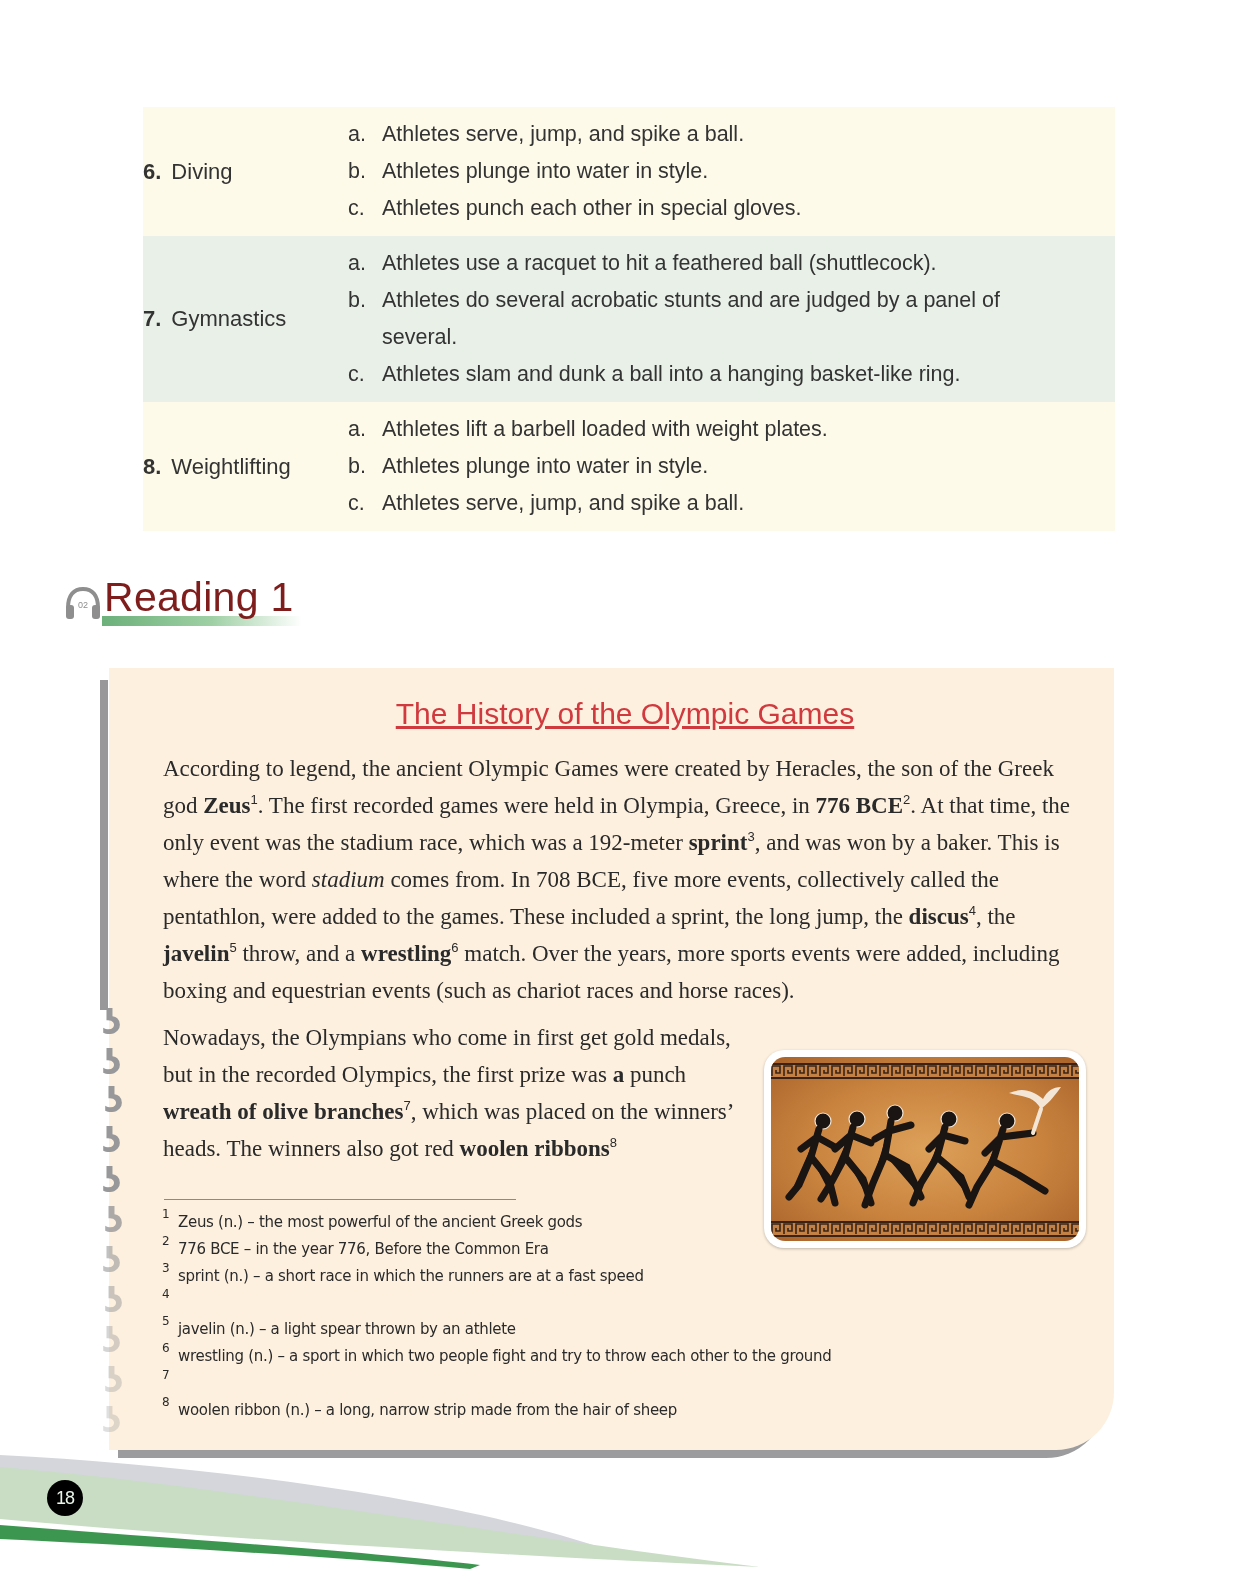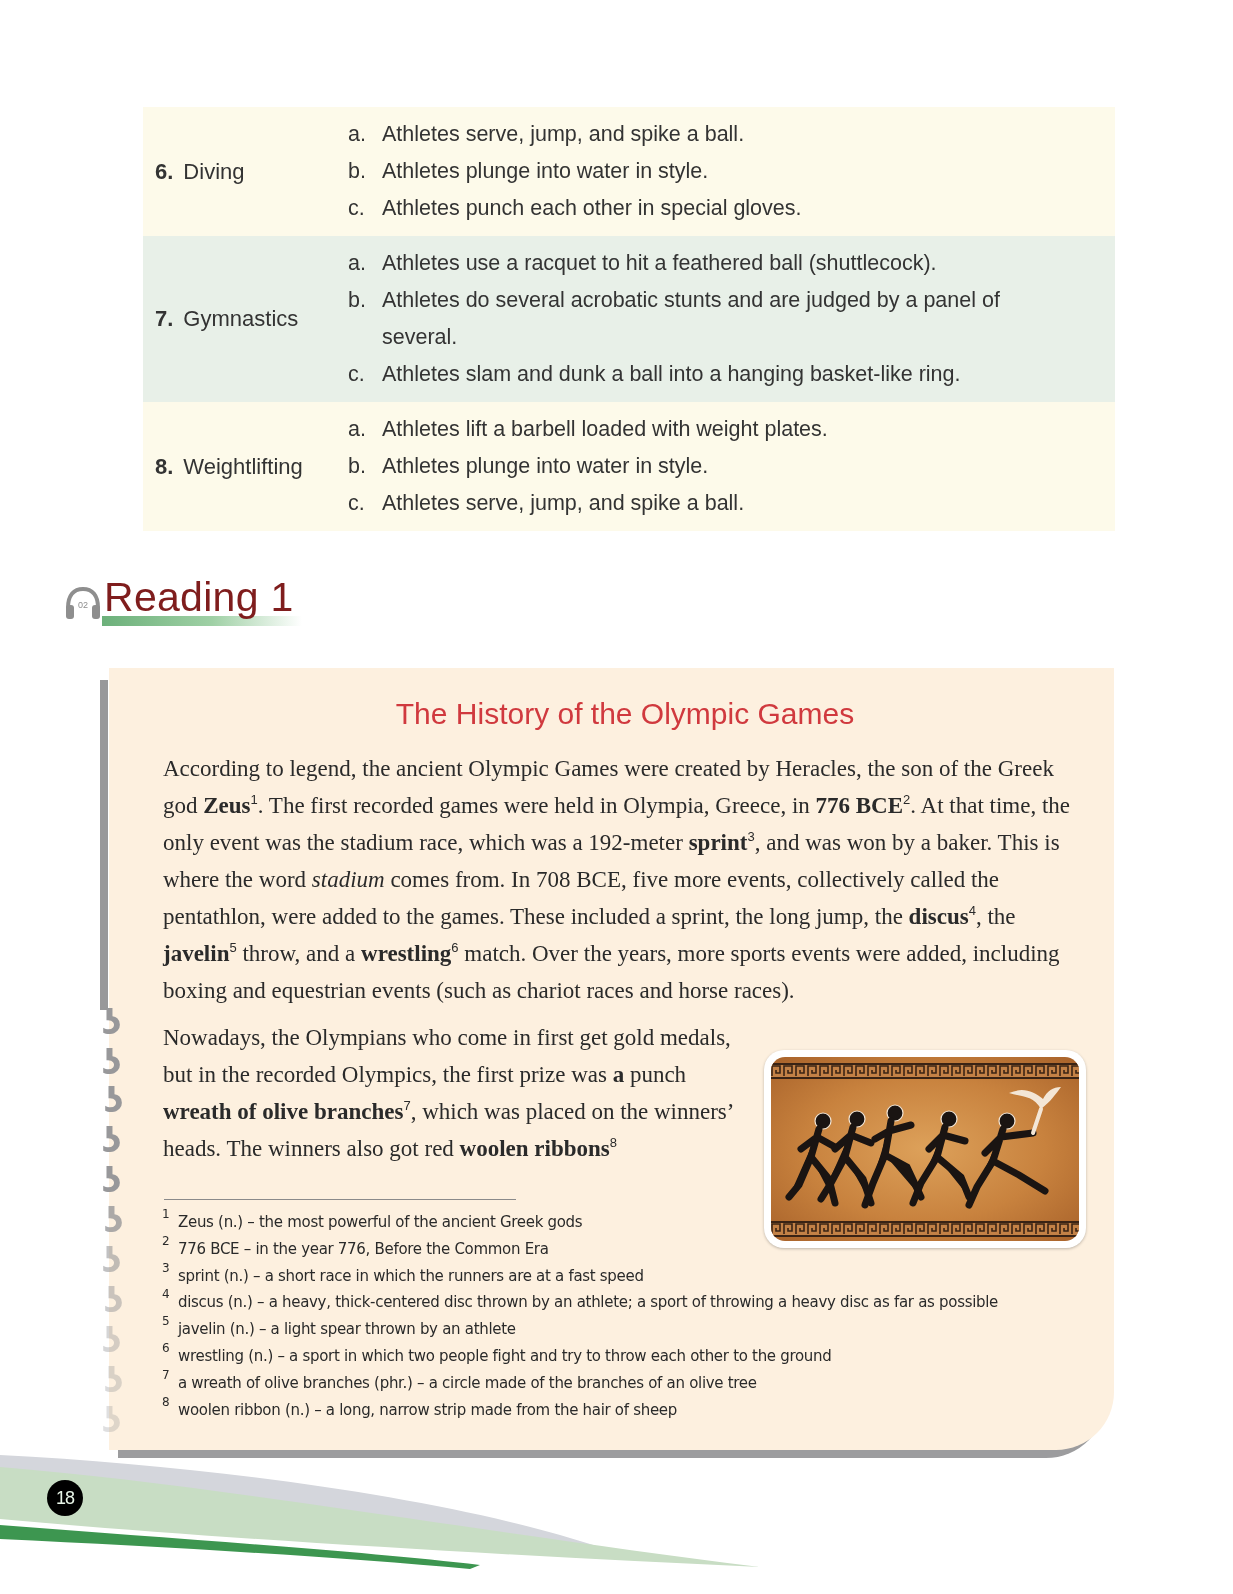--- a/index.html
+++ b/index.html
@@ -7,21 +7,21 @@
   body { position: relative; font-family: "Liberation Sans", sans-serif; color: #2b2b2b; }
 
   
   .match-table { position: absolute; left: 143px; top: 107px; width: 972px; }
   .match-row { display: flex; align-items: center; padding: 9px 0; }
   .match-row.cream { background: #fdfaea; }
   .match-row.mint { background: #e8f0e8; }
   .match-row.r6 { height: 129px; }
   .match-row.r7 { height: 166px; }
   .match-row.r8 { height: 129px; }
-  .sport { width: 205px; padding-left: 12px; font-size: 22px; color: #333; }
+  .sport { width: 205px; font-size: 22px; color: #333; }
   .sport .num { font-weight: bold; margin-right: 10px; }
   .options { flex: 1; }
   .opt { display: flex; font-size: 21.5px; line-height: 37px; color: #333; }
   .opt .letter { width: 34px; flex: none; }
   .opt .text { flex: 1; padding-right: 56px; }
 
   
   .section-heading { position: absolute; left: 60px; top: 574px; height: 60px; }
   .headphones { position: absolute; left: 4px; top: 12px; width: 38px; height: 36px; }
   .reading-title { position: absolute; left: 44px; top: 0; font-size: 41px; color: #7f1d1d; white-space: nowrap; letter-spacing: 0.3px; }
@@ -31,21 +31,21 @@
   
   .card-shadow { position: absolute; left: 118px; top: 676px; width: 988px; height: 782px;
     background: #9c9c9e; border-radius: 0 0 60px 0; }
   .card { position: absolute; left: 109px; top: 668px; width: 1005px; height: 782px;
     background: #fdf0df; border-radius: 0 0 58px 0; }
   .card-edge { position: absolute; left: 100px; top: 680px; width: 8px; height: 330px; background: #98989a; }
   .spiral { position: absolute; left: 100px; top: 1002px; width: 40px; height: 440px; }
   .spiral span { position: absolute; display: block; color: #98989a; font-size: 34px; font-weight: bold; font-family: "DejaVu Sans", sans-serif; }
 
   .article-title { position: absolute; left: 109px; top: 697px; width: 1032px; text-align: center;
-    font-size: 30px; color: #d0393e; }
+    font-size: 30px; color: #d0393e; text-decoration: underline; }
 
   .para { position: absolute; left: 163px; font-family: "Liberation Serif", serif; font-size: 23px;
     line-height: 37px; color: #2a2a2a; }
   .para b { font-weight: bold; }
   .para sup { font-size: 13px; vertical-align: 9px; line-height: 0; font-family: "Liberation Sans", sans-serif; }
   .p1 { top: 750px; width: 930px; }
   .p2 { top: 1019px; width: 575px; }
 
   .vase { position: absolute; left: 764px; top: 1050px; width: 322px; height: 198px;
     background: #ffffff; border-radius: 20px; padding: 7px; box-shadow: 0 1px 3px rgba(0,0,0,0.25); }
@@ -208,24 +208,24 @@
         </svg>
     </div>
   </div>
 </div>
 
 <div class="footnote-rule"></div>
 <div class="footnotes">
   <div class="fn"><span class="fn-num">1</span><span>Zeus (n.) – the most powerful of the ancient Greek gods</span></div>
   <div class="fn"><span class="fn-num">2</span><span>776 BCE – in the year 776, Before the Common Era</span></div>
   <div class="fn"><span class="fn-num">3</span><span>sprint (n.) – a short race in which the runners are at a fast speed</span></div>
-  <div class="fn"><span class="fn-num">4</span><span>discus (n.) – a heavy, thick-centered disc thrown by an athlete; a sport of throwing a heavy disc as far as possible</span></div>
+  <div class="fn"><span class="fn-num">4</span></div>
   <div class="fn"><span class="fn-num">5</span><span>javelin (n.) – a light spear thrown by an athlete</span></div>
   <div class="fn"><span class="fn-num">6</span><span>wrestling (n.) – a sport in which two people fight and try to throw each other to the ground</span></div>
-  <div class="fn"><span class="fn-num">7</span><span>a wreath of olive branches (phr.) – a circle made of the branches of an olive tree</span></div>
+  <div class="fn"><span class="fn-num">7</span></div>
   <div class="fn"><span class="fn-num">8</span><span>woolen ribbon (n.) – a long, narrow strip made from the hair of sheep</span></div>
 </div>
 
 <svg class="footer-swoosh" viewBox="0 0 1233 139" preserveAspectRatio="none">
   <path d="M0 0 C200 10 420 40 560 80 L600 92 C420 64 200 40 0 30 Z" fill="#d4d6dc"></path>
   <path d="M0 12 C220 30 470 76 760 112 C500 100 220 84 0 64 Z" fill="#c8ddc4"></path>
   <path d="M0 70 C180 84 360 96 480 110 L470 114 C340 102 170 92 0 84 Z" fill="#3d9650"></path>
 </svg>
 <div class="page-number">18</div>
 

